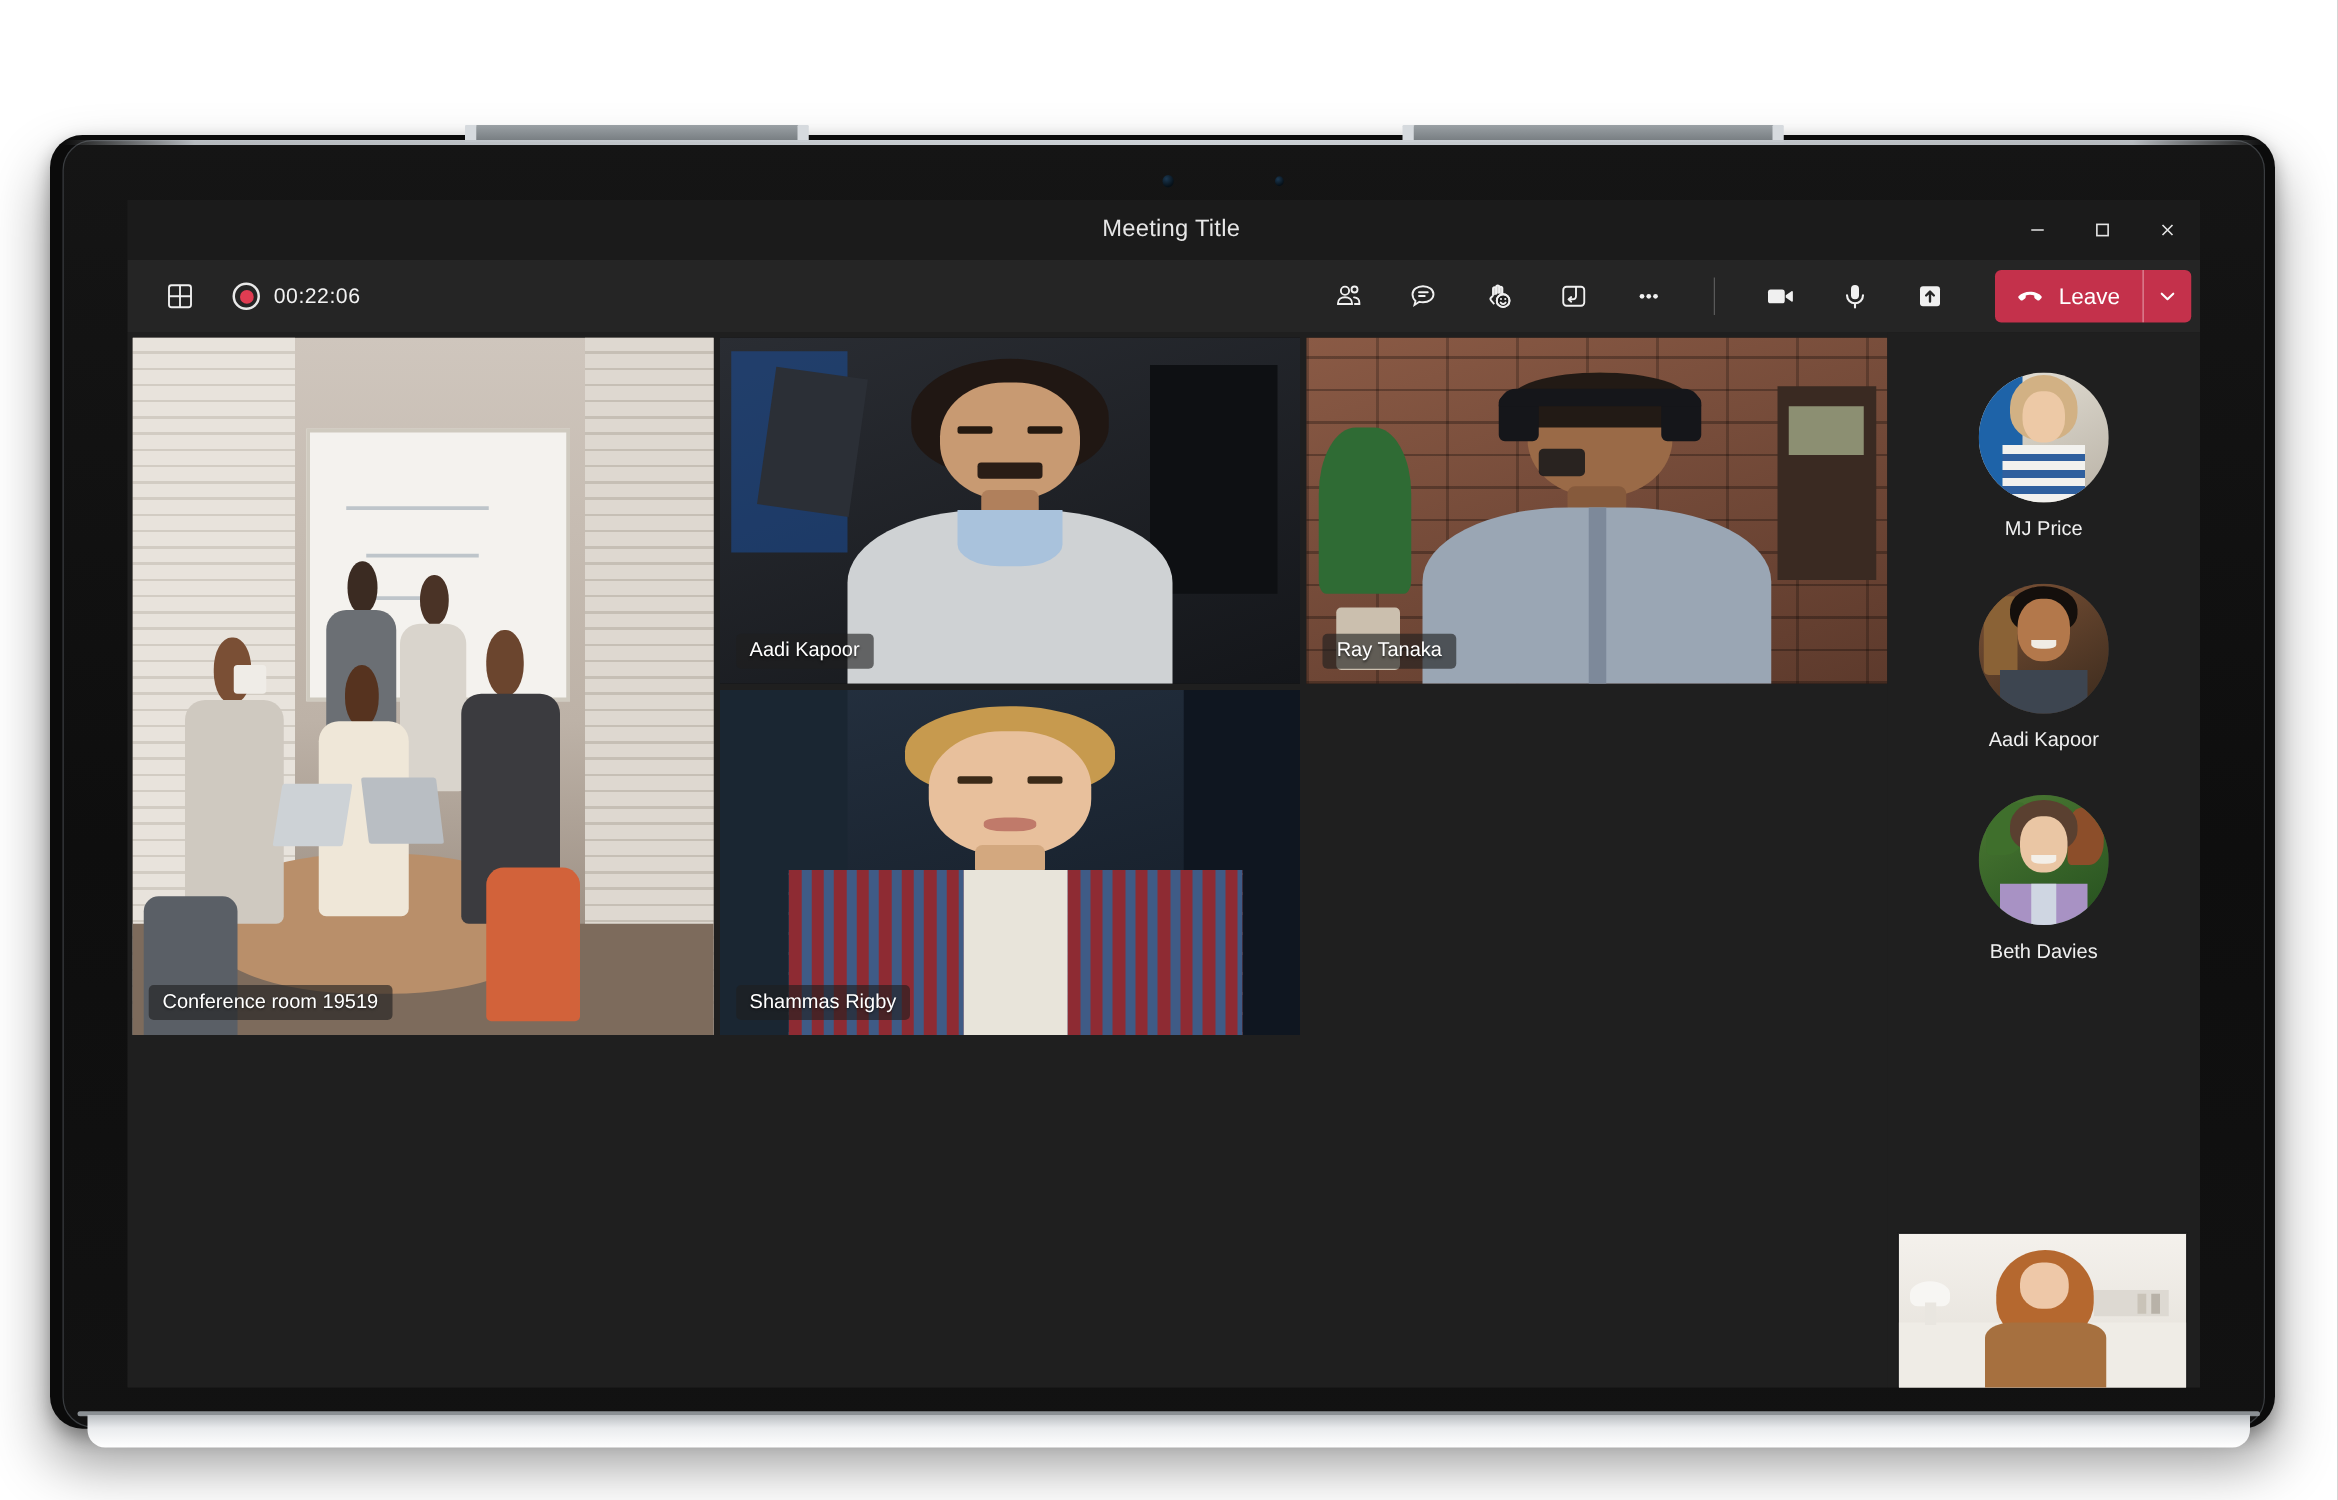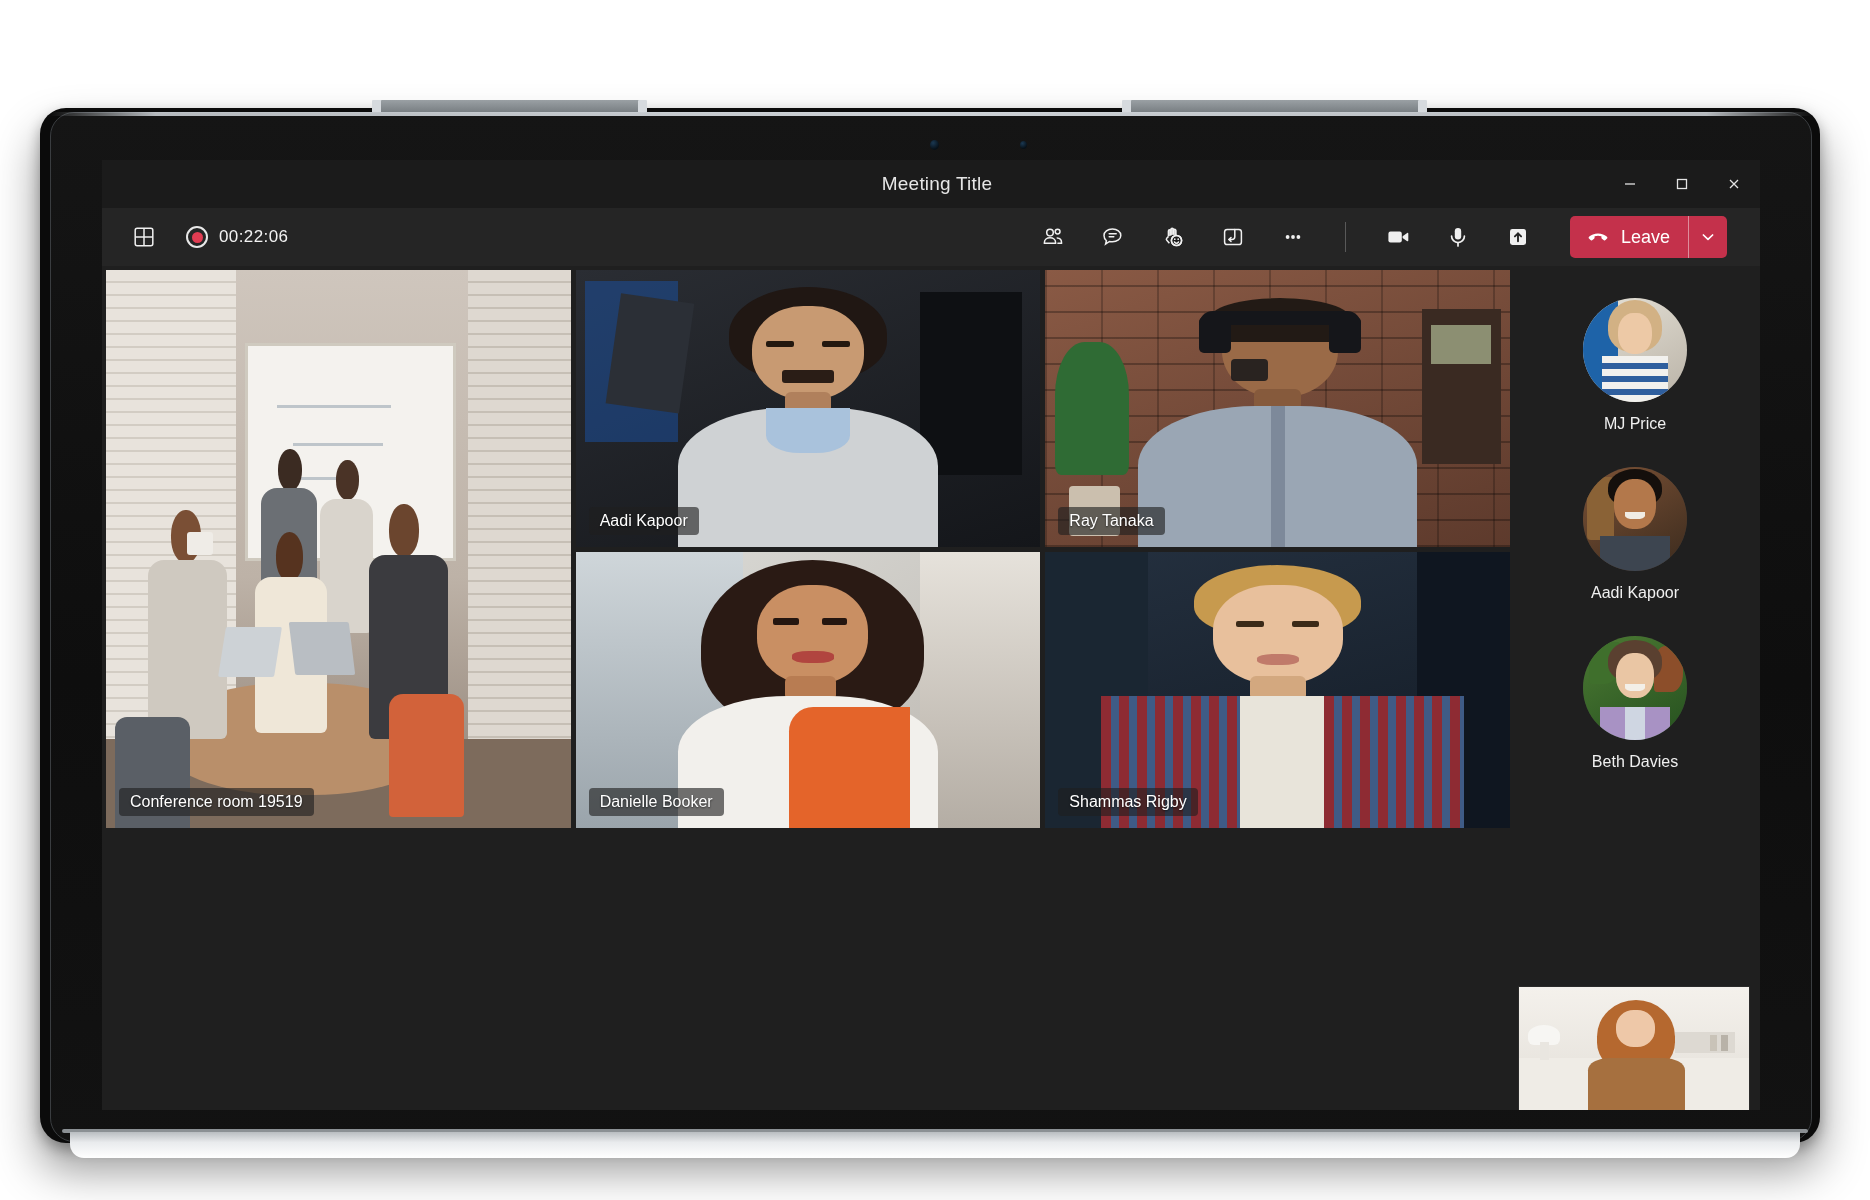--- a/index.html
+++ b/index.html
@@ -51,21 +51,21 @@
     color:#e6e6e6;font-size:19px;letter-spacing:.2px;
   }
   .wincontrols{position:absolute;right:0;top:0;height:48px;display:flex;align-items:center;}
   .wc{width:52px;height:48px;display:flex;align-items:center;justify-content:center;color:#e4e4e4;}
   .wc svg{display:block;}
 
   
   .toolbar{position:relative;height:58px;background:#252525;display:flex;align-items:center;}
   .tb-left{display:flex;align-items:center;gap:14px;padding-left:22px;}
   .tb-spacer{flex:1;}
-  .tb-right{display:flex;align-items:center;gap:20px;padding-right:33px;text-align:right;}
+  .tb-right{display:flex;align-items:center;gap:20px;padding-right:7px;text-align:right;}
   .tb-btn{width:40px;height:40px;border-radius:5px;display:flex;align-items:center;justify-content:center;color:#f0f0f0;}
   .rec-wrap{display:flex;align-items:center;gap:11px;margin-left:8px;}
   .rec-dot{width:22px;height:22px;border-radius:50%;border:2px solid #e8e8e8;display:flex;align-items:center;justify-content:center;box-sizing:border-box;}
   .rec-dot i{width:11px;height:11px;border-radius:50%;background:#e03c52;display:block;}
   .rec-time{color:#f2f2f2;font-size:17px;letter-spacing:.4px;}
   .tb-sep{width:1px;height:30px;background:#595959;margin:0 12px;}
   .leave{
     display:flex;align-items:stretch;height:42px;background:#c4314b;border-radius:5px;overflow:hidden;margin-left:12px;
   }
   .leave-main{display:flex;align-items:center;gap:11px;padding:0 18px 0 16px;color:#fff;font-size:18px;}
@@ -353,38 +353,20 @@
               <div class="f" style="left:40%;top:32%;width:8%;height:8%;background:#15161a;border-radius:4px;opacity:.85"></div>
               <div class="f neck" style="left:45%;top:43%;width:10%;height:8%;background:#865a3c"></div>
               <div class="f shirt" style="left:20%;top:49%;width:60%;height:51%;background:#9aa6b4"></div>
               <div class="f" style="left:48.5%;top:49%;width:3%;height:51%;background:#7d899a"></div>
             </div>
           </div>
           <div class="nm">Ray Tanaka</div>
         </div>
 
 
-        <div class="tile">
-          <div class="vid">
-            <div class="sc">
-              <div class="f bg-blur"></div>
-              <div class="f" style="left:0;top:0;width:36%;height:100%;background:linear-gradient(180deg,#cfd6da,#9aa4ab)"></div>
-              <div class="f" style="right:0;top:0;width:26%;height:100%;background:linear-gradient(180deg,#e6e2db,#b4ada4)"></div>
-              <div class="f hair" style="left:27%;top:3%;width:48%;height:62%;background:#2a1a14"></div>
-              <div class="f p-head" style="left:39%;top:12%;width:24%;height:36%;background:#c98f63;border-radius:46%"></div>
-              <div class="f" style="left:42.5%;top:24%;width:5.5%;height:2.4%;background:#241610;border-radius:2px"></div>
-              <div class="f" style="left:53%;top:24%;width:5.5%;height:2.4%;background:#241610;border-radius:2px"></div>
-              <div class="f" style="left:46.5%;top:36%;width:9%;height:4.2%;background:#b1453f;border-radius:40%"></div>
-              <div class="f neck" style="left:45%;top:45%;width:11%;height:9%;background:#b87c52"></div>
-              <div class="f shirt" style="left:22%;top:52%;width:56%;height:48%;background:#f2f0ec"></div>
-              <div class="f" style="left:46%;top:56%;width:26%;height:44%;background:#e4642a;border-radius:20% 0 0 0"></div>
-            </div>
-          </div>
-          <div class="nm">Danielle Booker</div>
-        </div>
 
 
         <div class="tile">
           <div class="vid">
             <div class="sc">
               <div class="f bg-navy"></div>
               <div class="f" style="left:0;top:0;width:22%;height:100%;background:#1a2632"></div>
               <div class="f" style="right:0;top:0;width:20%;height:100%;background:#0f1620"></div>
               <div class="f hair" style="left:32%;top:5%;width:36%;height:26%;background:#c79a4e"></div>
               <div class="f p-head" style="left:36%;top:12%;width:28%;height:36%;background:#e8c09c;border-radius:45%"></div>

